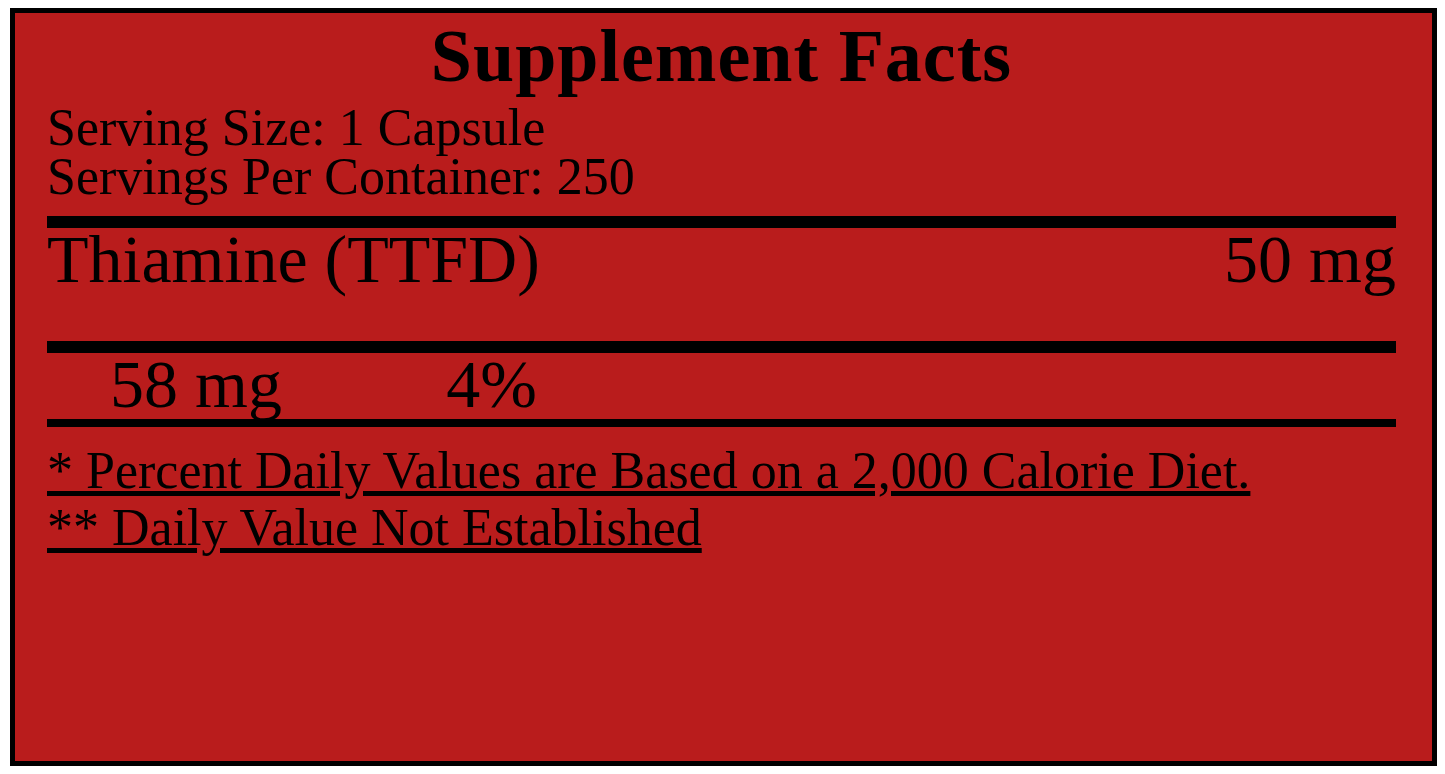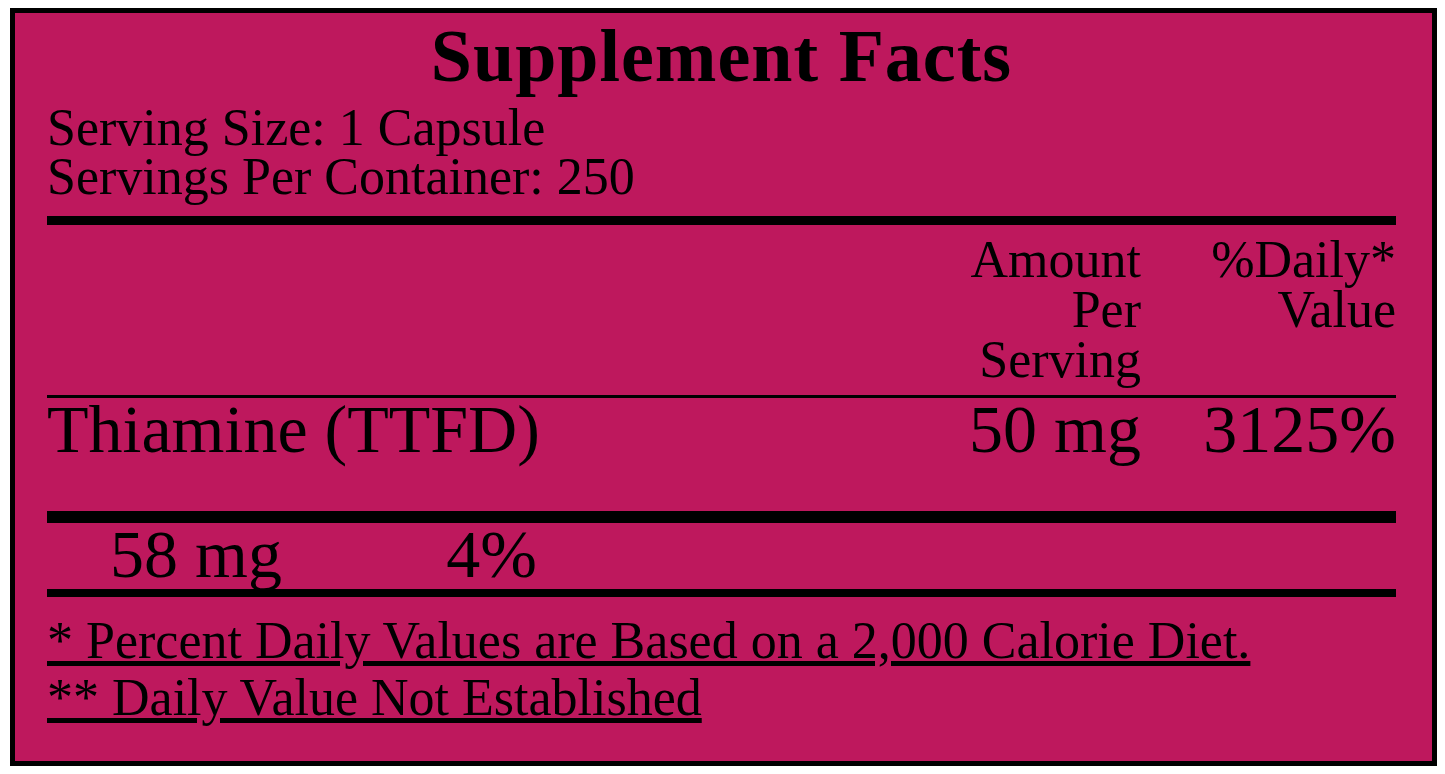--- a/index.html
+++ b/index.html
@@ -14,21 +14,21 @@
     position: absolute; top: 0; left: 0;
     width: 1445px; height: 774px;
     background: #ffffff;
     overflow: hidden;
   }
   .label-box {
     position: absolute;
     left: 10px; top: 8px;
     width: 1427px; height: 758px;
     border: 5px solid #000;
-    background: #be185d;
+    background: #b91c1c;
   }
   .content {
     padding: 0 36px 0 32px;
   }
   .title {
     font-size: 74px;
     line-height: 82px;
     font-weight: bold;
     text-align: center;
     margin: 2px 0 6px 0;
@@ -86,40 +86,28 @@
 
       <div class="title">Supplement Facts</div>
 
       <div class="serving-info">
         <div>Serving Size: 1 Capsule</div>
         <div>Servings Per Container: 250</div>
       </div>
 
       <div class="bar-thick"></div>
 
-      <div class="flex-row hdr">
-        <div class="c-name"></div>
-        <div class="c-amt">
-          <div>Amount Per</div>
-          <div>Serving</div>
-        </div>
-        <div class="c-dv">
-          <div>%Daily*</div>
-          <div>Value</div>
-        </div>
-      </div>
 
       <div class="rule-thin"></div>
 
       <div class="flex-row nrow row-thiamine">
         <div class="c-name cell-pad">
           <div>Thiamine (TTFD)</div>
         </div>
         <div class="c-amt cell-pad">50 mg</div>
-        <div class="c-dv cell-pad">3125%</div>
       </div>
 
       <div class="bar-medium"></div>
 
 
       <div class="rule-medium"></div>
 
       <div class="flex-row nrow">
         <div class="c-amt cell-pad">58 mg</div>
         <div class="c-dv cell-pad">4%</div>

